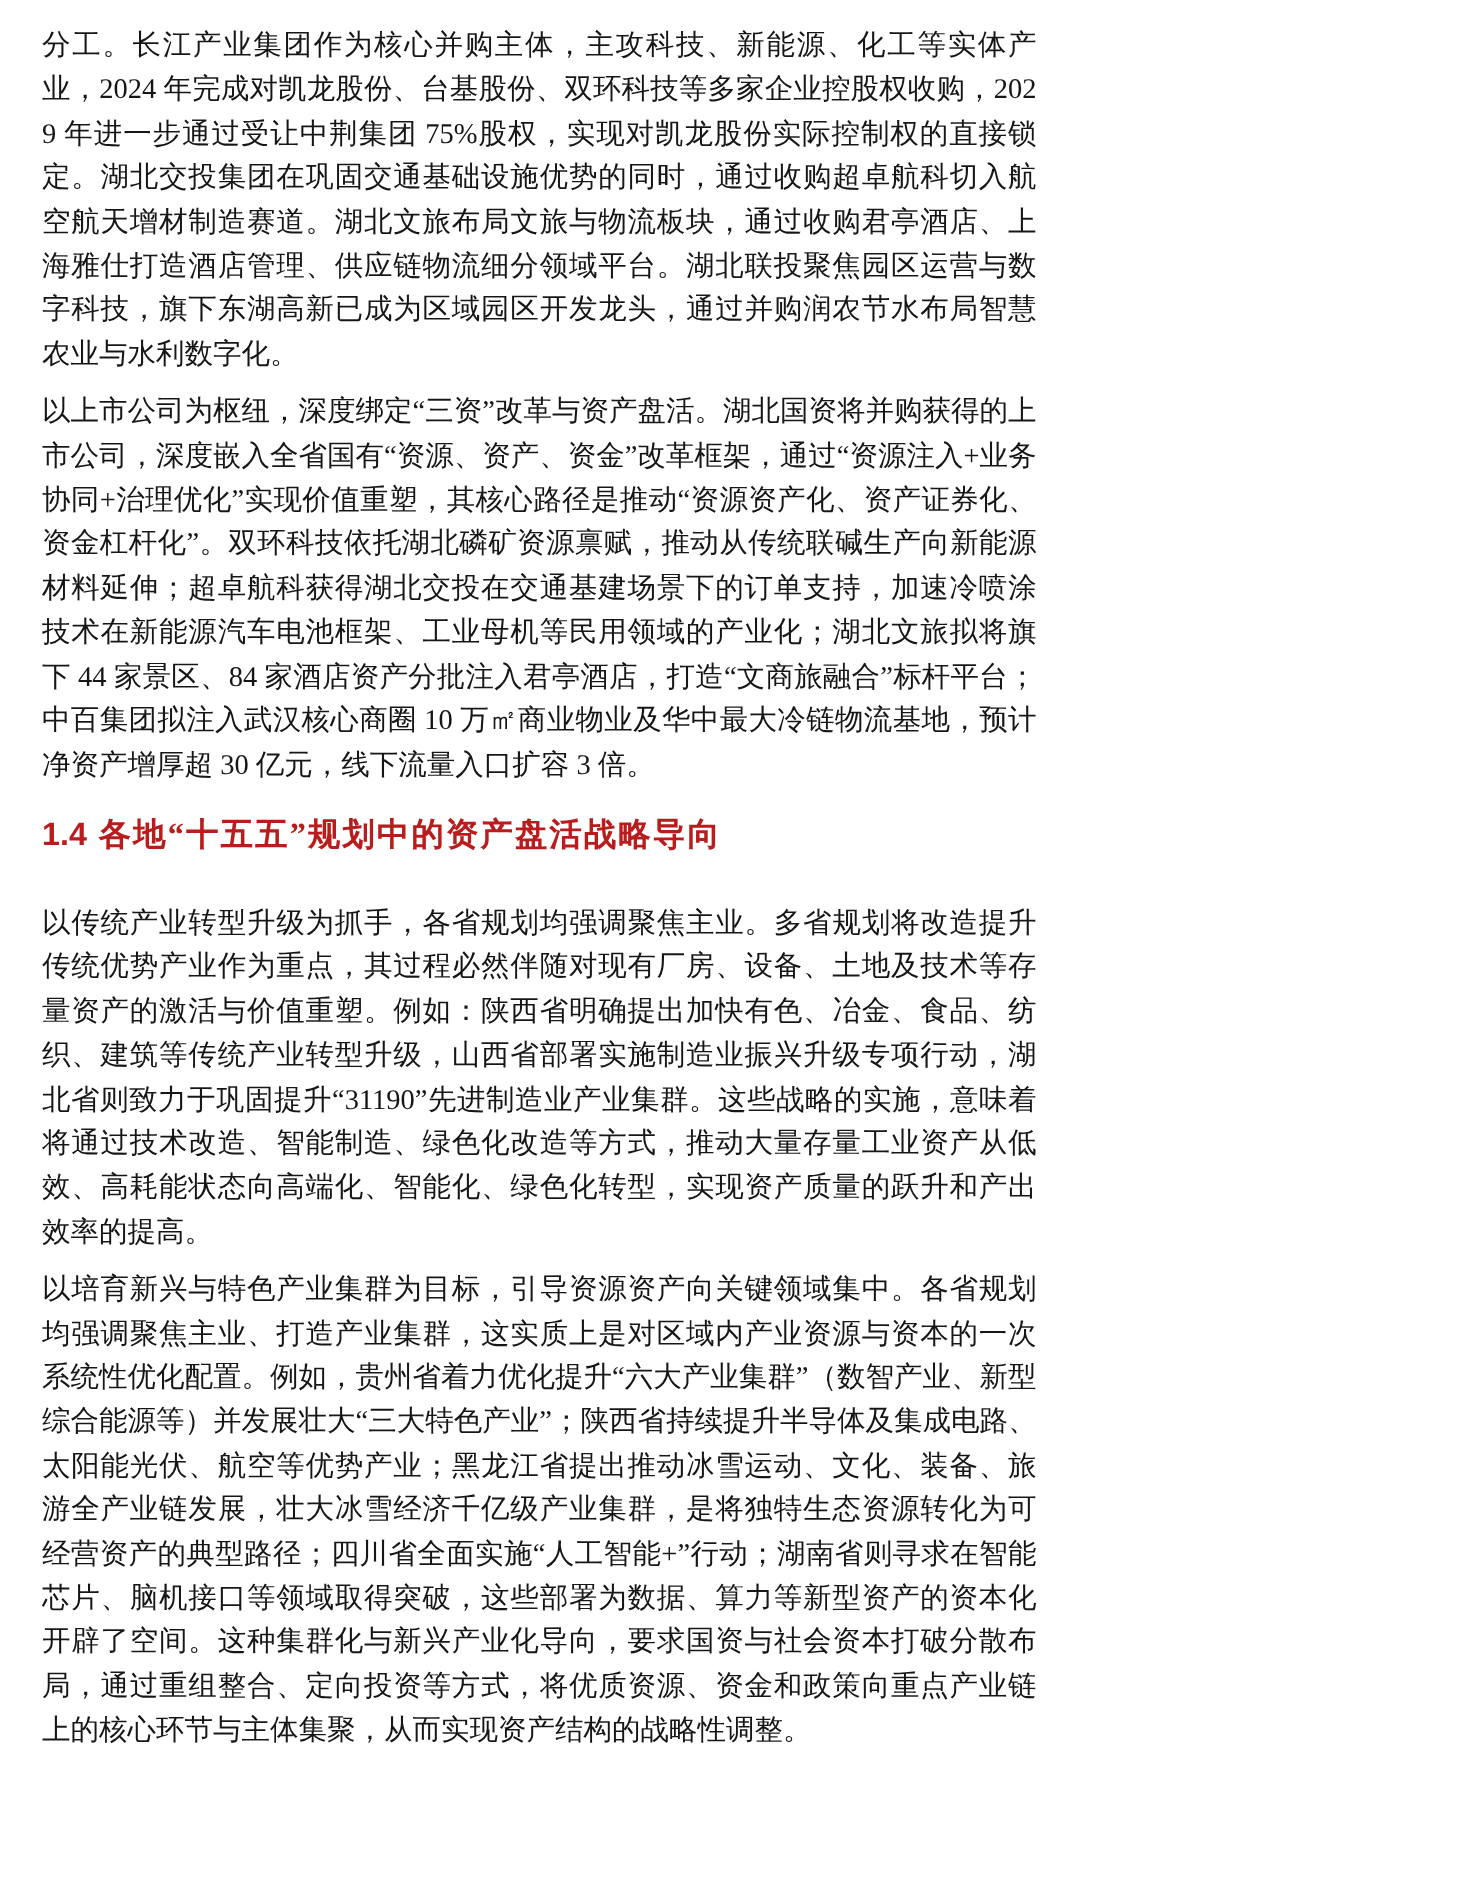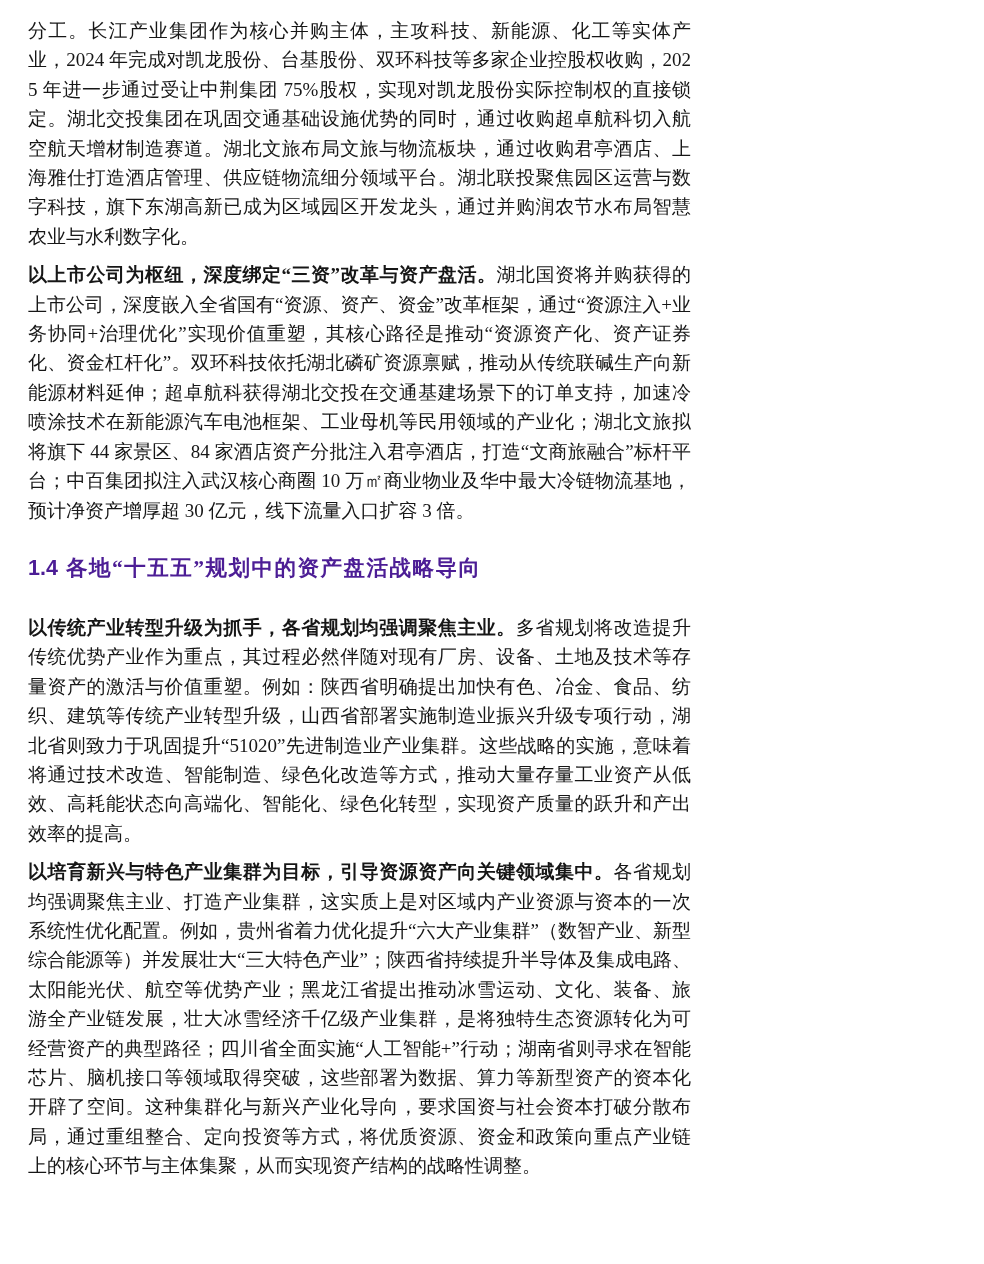--- a/index.html
+++ b/index.html
@@ -24,47 +24,47 @@
   }
   p.para {
     font-size: 19px;
     line-height: 29.4px;
     text-align: justify;
     text-justify: inter-ideograph;
     margin: 0 0 9px 0;
     word-break: break-all;
   }
   p.para .lead {
-    font-weight: bold;
+    font-weight: normal;
   }
   h2.section-heading {
     font-size: 21.5px;
     font-weight: bold;
-    color: #4c1d95;
-    margin: 28px 0 30px 0;
+    color: #b91c1c;
+    margin: 16px 0 30px 0;
     letter-spacing: 1.5px;
     line-height: 30px;
     white-space: nowrap;
   }
   h2.section-heading .num {
     margin-right: 8px;
     letter-spacing: 0;
     font-family: "Liberation Sans", "DejaVu Sans", sans-serif;
   }
 </style>
 </head>
 <body>
 
 <div class="page">
   <div class="textblock">
 
-    <p class="para"><span>分工。长江产业集团作为核心并购主体，主攻科技、新能源、化工等实体产业，2024 年完成对凯龙股份、台基股份、双环科技等多家企业控股权收购，2025 年进一步通过受让中荆集团 75%股权，实现对凯龙股份实际控制权的直接锁定。湖北交投集团在巩固交通基础设施优势的同时，通过收购超卓航科切入航空航天增材制造赛道。湖北文旅布局文旅与物流板块，通过收购君亭酒店、上海雅仕打造酒店管理、供应链物流细分领域平台。湖北联投聚焦园区运营与数字科技，旗下东湖高新已成为区域园区开发龙头，通过并购润农节水布局智慧农业与水利数字化。</span></p>
+    <p class="para"><span>分工。长江产业集团作为核心并购主体，主攻科技、新能源、化工等实体产业，2024 年完成对凯龙股份、台基股份、双环科技等多家企业控股权收购，2029 年进一步通过受让中荆集团 75%股权，实现对凯龙股份实际控制权的直接锁定。湖北交投集团在巩固交通基础设施优势的同时，通过收购超卓航科切入航空航天增材制造赛道。湖北文旅布局文旅与物流板块，通过收购君亭酒店、上海雅仕打造酒店管理、供应链物流细分领域平台。湖北联投聚焦园区运营与数字科技，旗下东湖高新已成为区域园区开发龙头，通过并购润农节水布局智慧农业与水利数字化。</span></p>
 
     <p class="para"><span class="lead">以上市公司为枢纽，深度绑定“三资”改革与资产盘活。</span><span>湖北国资将并购获得的上市公司，深度嵌入全省国有“资源、资产、资金”改革框架，通过“资源注入+业务协同+治理优化”实现价值重塑，其核心路径是推动“资源资产化、资产证券化、资金杠杆化”。双环科技依托湖北磷矿资源禀赋，推动从传统联碱生产向新能源材料延伸；超卓航科获得湖北交投在交通基建场景下的订单支持，加速冷喷涂技术在新能源汽车电池框架、工业母机等民用领域的产业化；湖北文旅拟将旗下 44 家景区、84 家酒店资产分批注入君亭酒店，打造“文商旅融合”标杆平台；中百集团拟注入武汉核心商圈 10 万㎡商业物业及华中最大冷链物流基地，预计净资产增厚超 30 亿元，线下流量入口扩容 3 倍。</span></p>
 
     <h2 class="section-heading"><span class="num">1.4</span><span>各地“十五五”规划中的资产盘活战略导向</span></h2>
 
-    <p class="para"><span class="lead">以传统产业转型升级为抓手，各省规划均强调聚焦主业。</span><span>多省规划将改造提升传统优势产业作为重点，其过程必然伴随对现有厂房、设备、土地及技术等存量资产的激活与价值重塑。例如：陕西省明确提出加快有色、冶金、食品、纺织、建筑等传统产业转型升级，山西省部署实施制造业振兴升级专项行动，湖北省则致力于巩固提升“51020”先进制造业产业集群。这些战略的实施，意味着将通过技术改造、智能制造、绿色化改造等方式，推动大量存量工业资产从低效、高耗能状态向高端化、智能化、绿色化转型，实现资产质量的跃升和产出效率的提高。</span></p>
+    <p class="para"><span class="lead">以传统产业转型升级为抓手，各省规划均强调聚焦主业。</span><span>多省规划将改造提升传统优势产业作为重点，其过程必然伴随对现有厂房、设备、土地及技术等存量资产的激活与价值重塑。例如：陕西省明确提出加快有色、冶金、食品、纺织、建筑等传统产业转型升级，山西省部署实施制造业振兴升级专项行动，湖北省则致力于巩固提升“31190”先进制造业产业集群。这些战略的实施，意味着将通过技术改造、智能制造、绿色化改造等方式，推动大量存量工业资产从低效、高耗能状态向高端化、智能化、绿色化转型，实现资产质量的跃升和产出效率的提高。</span></p>
 
     <p class="para"><span class="lead">以培育新兴与特色产业集群为目标，引导资源资产向关键领域集中。</span><span>各省规划均强调聚焦主业、打造产业集群，这实质上是对区域内产业资源与资本的一次系统性优化配置。例如，贵州省着力优化提升“六大产业集群”（数智产业、新型综合能源等）并发展壮大“三大特色产业”；陕西省持续提升半导体及集成电路、太阳能光伏、航空等优势产业；黑龙江省提出推动冰雪运动、文化、装备、旅游全产业链发展，壮大冰雪经济千亿级产业集群，是将独特生态资源转化为可经营资产的典型路径；四川省全面实施“人工智能+”行动；湖南省则寻求在智能芯片、脑机接口等领域取得突破，这些部署为数据、算力等新型资产的资本化开辟了空间。这种集群化与新兴产业化导向，要求国资与社会资本打破分散布局，通过重组整合、定向投资等方式，将优质资源、资金和政策向重点产业链上的核心环节与主体集聚，从而实现资产结构的战略性调整。</span></p>
 
   </div>
 </div>
 
 </body></html>

